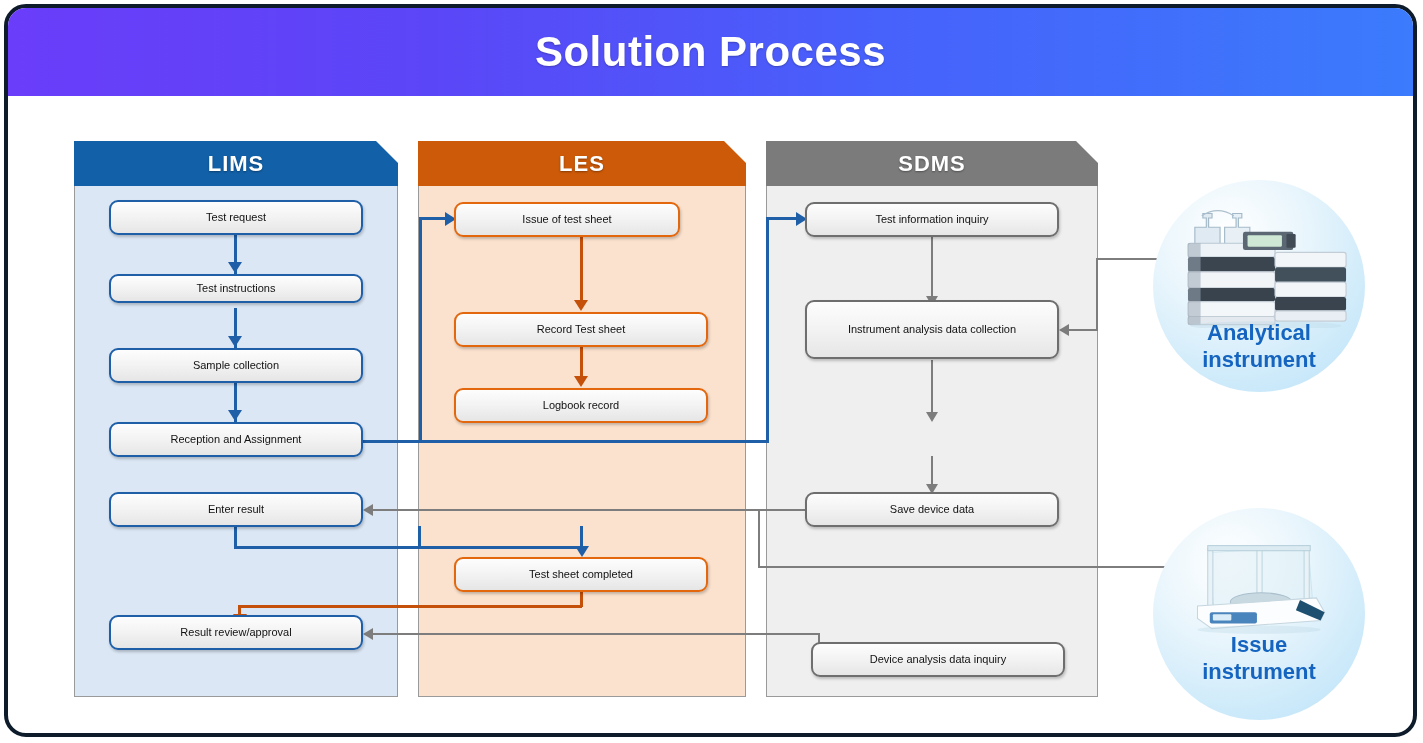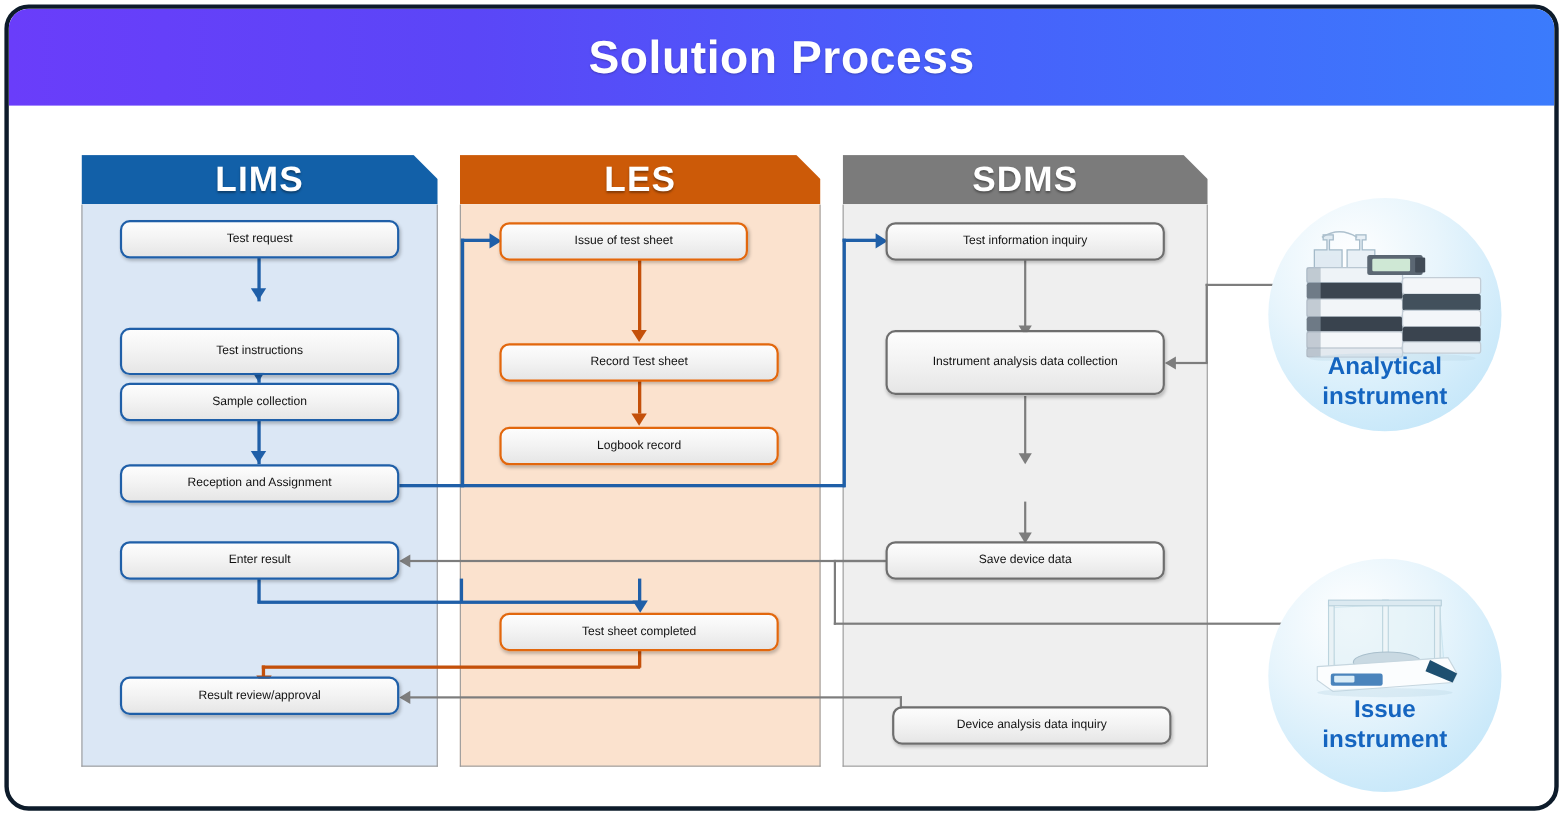--- a/index.html
+++ b/index.html
@@ -20,21 +20,21 @@
   #titlebar .t{
     color:#ffffff;font-size:42px;font-weight:bold;letter-spacing:.5px;
     text-shadow:0 1px 2px rgba(0,0,0,.25);
   }
 
   
   .lane{position:absolute;top:133px;}
   .lane-head{
     position:relative;height:45px;width:100%;
     display:flex;align-items:center;justify-content:center;
-    color:#ffffff;font-size:32px;font-weight:bold;letter-spacing:1px;
+    color:#ffffff;font-size:22px;font-weight:bold;letter-spacing:1px;
     text-shadow:0 1px 2px rgba(0,0,0,.35);
     clip-path:polygon(0 0, calc(100% - 22px) 0, 100% 22px, 100% 100%, 0 100%);
   }
   .lane-body{
     position:relative;width:100%;
     border:1px solid #9a9a9a;border-top:none;box-sizing:border-box;
   }
 
   #lane-lims{left:66px;width:324px;}
   #lane-lims .lane-head{background:#1260a8;}
@@ -168,21 +168,21 @@
   <div class="ln h-gy" style="left:1059px;top:321px;width:31px;"></div>
   <div class="arw a-l-gy" style="left:1051px;top:316px;"></div>
 
   <div class="ln h-gy" style="left:750px;top:558px;width:440px;"></div>
   <div class="ln v-gy" style="left:750px;top:501px;height:59px;"></div>
   <div class="ln h-gy" style="left:750px;top:501px;width:48px;"></div>
 
   <div class="node n-blue" style="left:101px;top:192px;width:254px;height:35px;">
     <span>Test request</span>
     </div>
-  <div class="node n-blue" style="left:101px;top:266px;width:254px;height:43px;margin-top:24px;">
+  <div class="node n-blue" style="left:101px;top:266px;width:254px;height:29px;">
     <span>Test instructions</span>
     </div>
   <div class="node n-blue" style="left:101px;top:340px;width:254px;height:35px;">
     <span>Sample collection</span>
     </div>
   <div class="node n-blue" style="left:101px;top:414px;width:254px;height:35px;">
     <span>Reception and Assignment</span>
     </div>
   <div class="node n-blue" style="left:101px;top:484px;width:254px;height:35px;">
     <span>Enter result</span>

